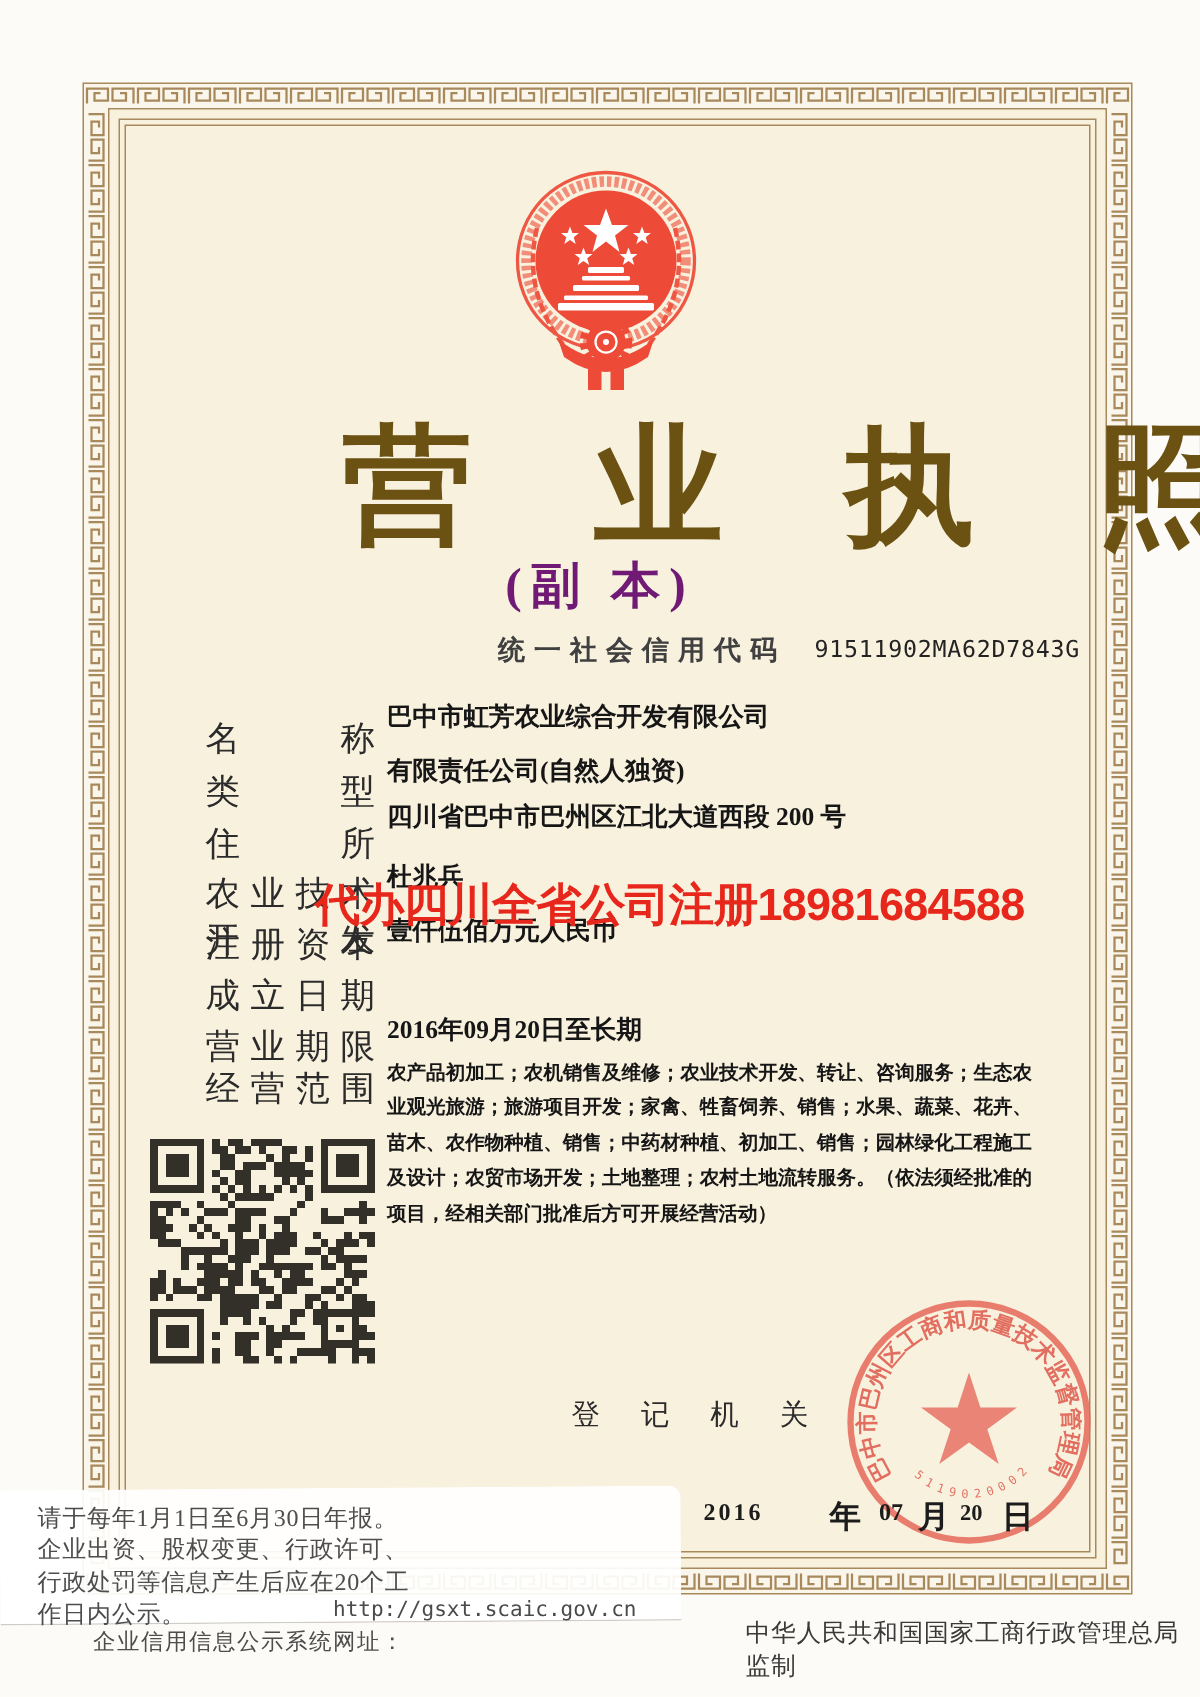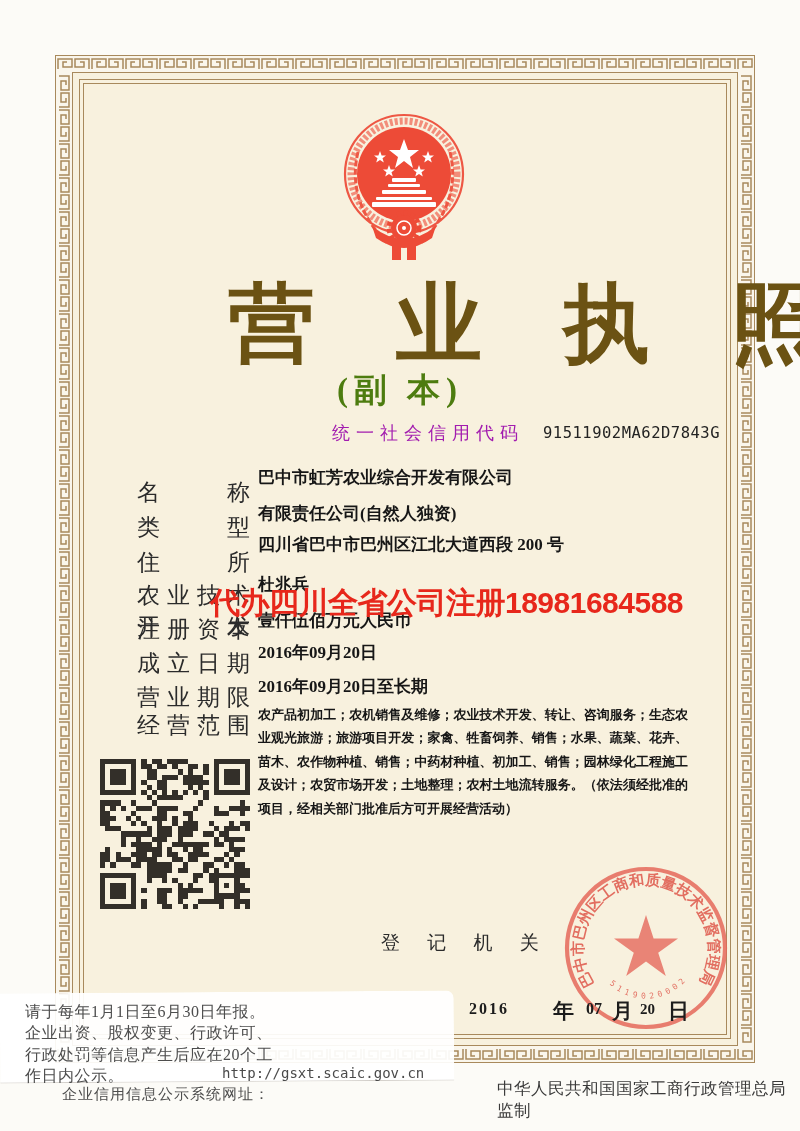--- a/index.html
+++ b/index.html
@@ -8,23 +8,23 @@
   .abs{position:absolute;}
   
   #frame{position:absolute;left:0;top:0;z-index:0;}
   
   #emblem{left:342px;top:110px;width:124px;height:152px;z-index:2;}
   #title{left:0;top:266px;width:800px;text-align:right;z-index:2;
          font-family:"Liberation Serif",serif;font-weight:900;font-size:86px;
          color:#6b5213;letter-spacing:30px;text-indent:30px;margin-left:47px;}
   #subtitle{left:0;top:368px;width:800px;text-align:center;z-index:2;
             font-family:"Liberation Serif",serif;font-weight:700;font-size:33px;
-            color:#4d7c0f;letter-spacing:6px;}
-  #code-label{left:332px;top:421px;z-index:2;font-size:18px;font-weight:400;
-              color:#a21caf;letter-spacing:6px;}
+            color:#701a75;letter-spacing:6px;}
+  #code-label{left:332px;top:421px;z-index:2;font-size:18px;font-weight:700;
+              color:#404040;letter-spacing:6px;}
   #code-value{left:543px;top:424px;z-index:2;font-family:"DejaVu Sans Mono",monospace;
               font-size:15.5px;color:#232323;letter-spacing:0.5px;}
   
   .lbl{left:137px;width:113px;z-index:2;font-size:23px;color:#2b2b2b;
        text-align:justify;text-align-last:justify;letter-spacing:0;}
   .val{left:258px;width:440px;z-index:2;font-family:"Liberation Serif",serif;
        font-weight:600;font-size:17px;color:#161616;}
   #scope-val{left:258px;top:703px;width:430px;z-index:2;font-family:"Liberation Serif",serif;
        font-weight:600;font-size:13px;line-height:23.4px;color:#161616;text-align:justify;}
   #watermark{left:210px;top:583px;z-index:5;font-size:30px;font-weight:700;
@@ -309,21 +309,20 @@
   <div class="abs lbl" style="top:547px">住所</div>
   <div class="abs val" style="top:533px">四川省巴中市巴州区江北大道西段 200 号</div>
 
   <div class="abs lbl" style="top:580px">农业技术开发</div>
   <div class="abs val" style="top:573px">杜兆兵</div>
 
   <div class="abs lbl" style="top:614px">注册资本</div>
   <div class="abs val" style="top:609px">壹仟伍佰万元人民币</div>
 
   <div class="abs lbl" style="top:648px">成立日期</div>
-  <div class="abs val" style="top:641px">2016年09月20日</div>
 
   <div class="abs lbl" style="top:682px">营业期限</div>
   <div class="abs val" style="top:675px">2016年09月20日至长期</div>
 
   <div class="abs lbl" style="top:710px">经营范围</div>
   <div id="scope-val" class="abs">农产品初加工；农机销售及维修；农业技术开发、转让、咨询服务；生态农业观光旅游；旅游项目开发；家禽、牲畜饲养、销售；水果、蔬菜、花卉、苗木、农作物种植、销售；中药材种植、初加工、销售；园林绿化工程施工及设计；农贸市场开发；土地整理；农村土地流转服务。（依法须经批准的项目，经相关部门批准后方可开展经营活动）</div>
 
   <div id="watermark" class="abs">代办四川全省公司注册18981684588</div>
 
   <svg id="qr" class="abs" viewBox="0 0 29 29" shape-rendering="crispEdges">

